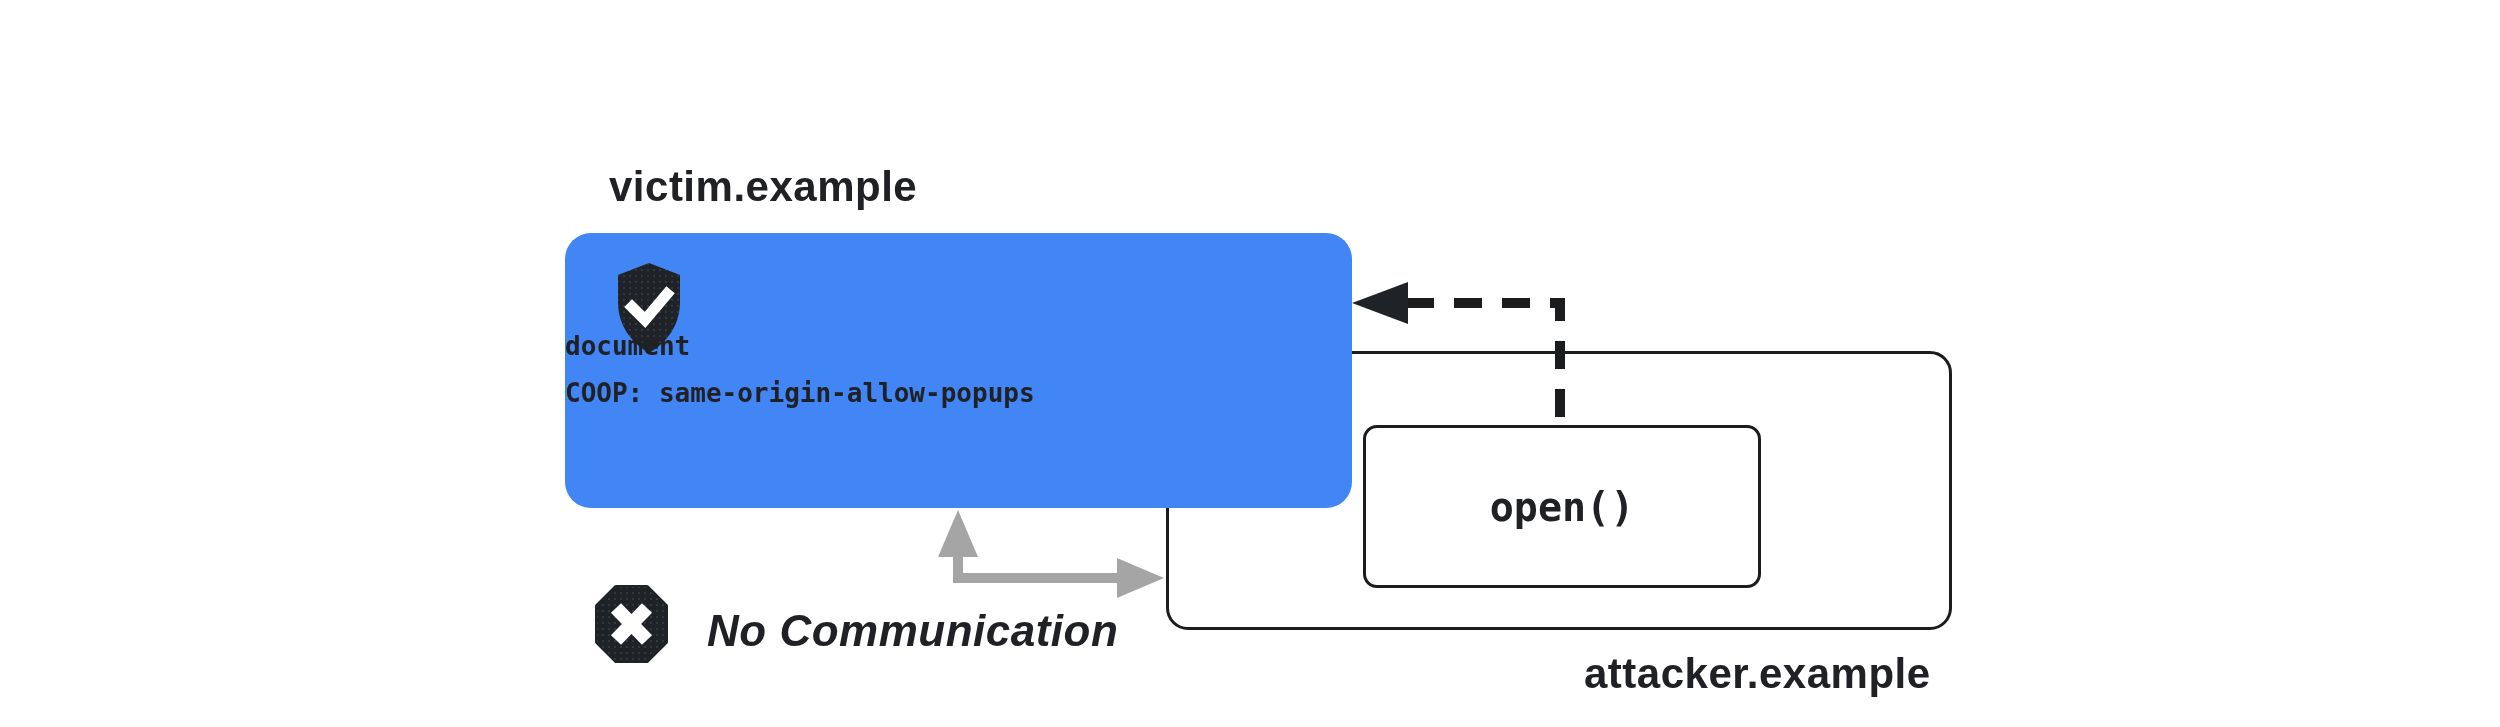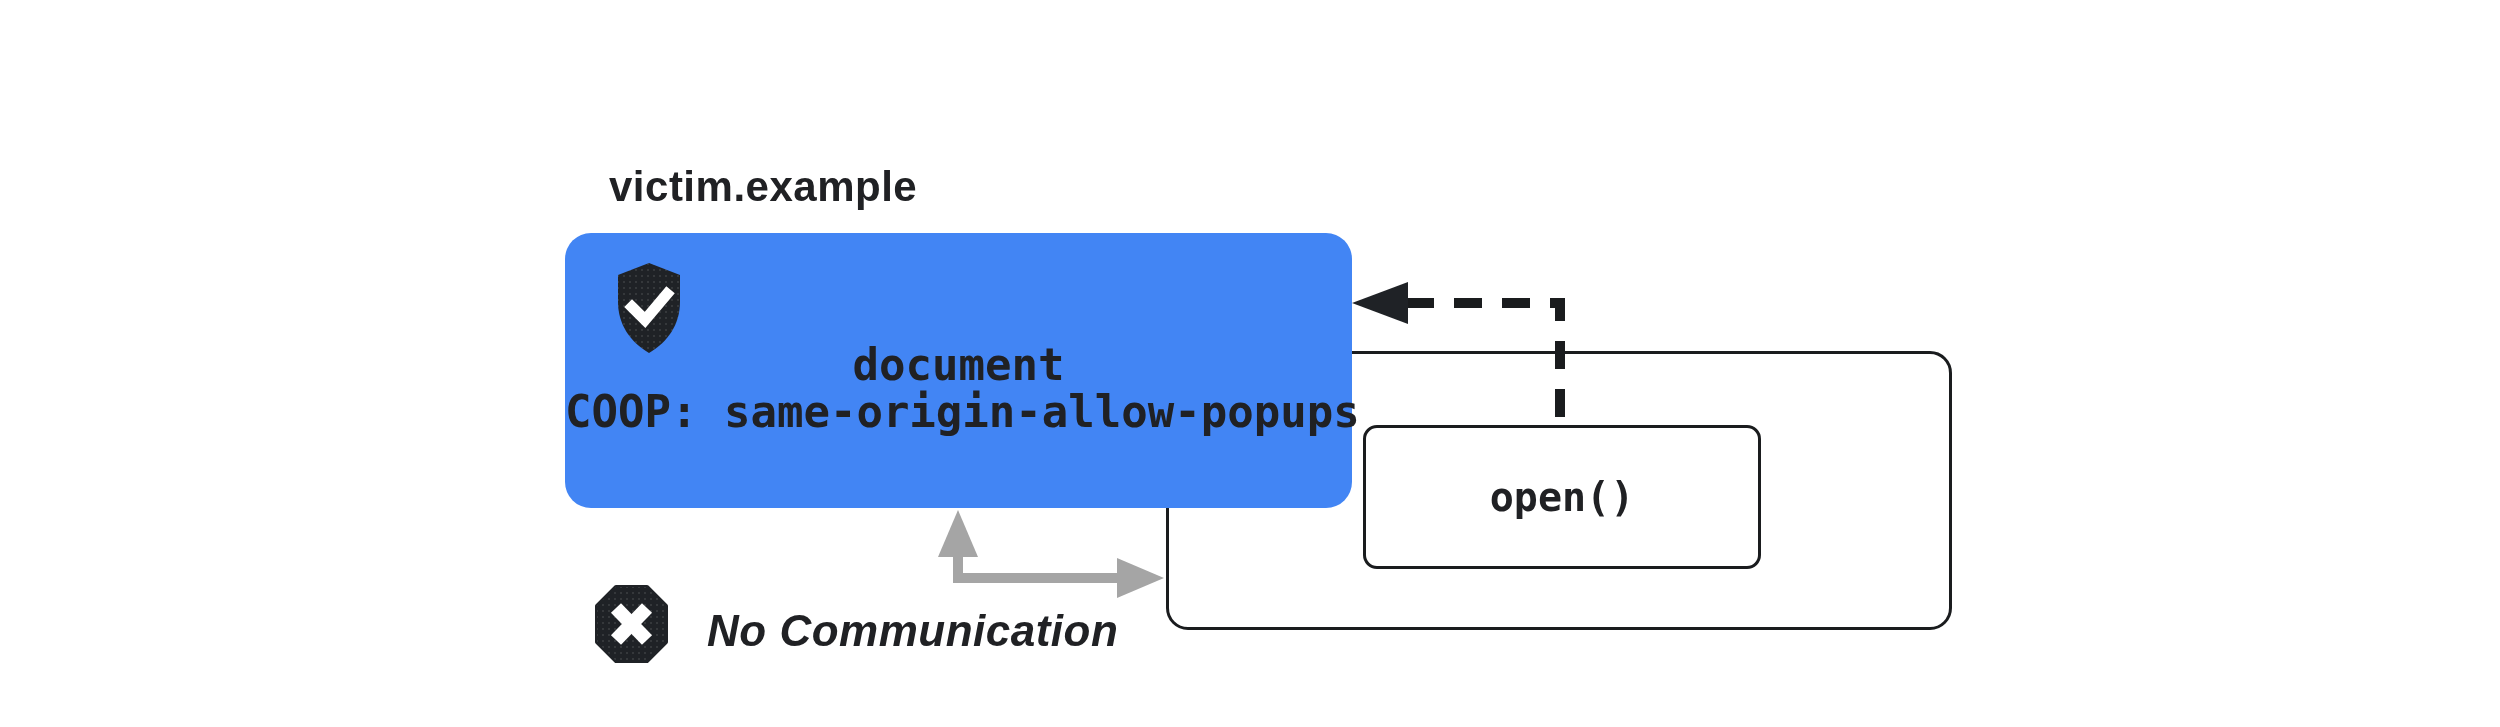--- a/index.html
+++ b/index.html
@@ -37,21 +37,21 @@
     width:786px;height:279px;
     box-sizing:border-box;
     background:var(--background);
     border:3px solid var(--line-black);
     border-radius:22px;
     z-index:1;
   }
   .open-box{
     position:absolute;
     left:194px;top:71px;
-    width:398px;height:144px;
+    width:398px;height:163px;
     box-sizing:border-box;
     border:3px solid var(--line-black);
     border-radius:14px;
     background:var(--background);
     display:flex;align-items:center;justify-content:center;
   }
   .open-text{
     font-family:"DejaVu Sans Mono",monospace;
     font-weight:700;
     font-size:40px;
@@ -62,25 +62,25 @@
     position:absolute;
     left:565px;top:233px;
     width:787px;height:275px;
     background:var(--victim-box);
     border-radius:26px;
     z-index:2;
   }
   .shield{position:absolute;left:45px;top:29px;}
   .victim-text{
     position:absolute;
-    left:0;right:0;top:108px;
-    text-align:center;
+    left:0;right:0;top:90px;
+    text-align:left;
     font-family:"DejaVu Sans Mono",monospace;
     font-weight:700;
-    font-size:44px;
+    font-size:26px;
     line-height:47px;
     color:var(--text);
     white-space:nowrap;
   }
 
   .arrows{
     position:absolute;left:0;top:0;
     width:2500px;height:727px;
     z-index:3;
     pointer-events:none;
@@ -136,20 +136,21 @@
       <polygon points="1352,303 1408,282 1408,324" style="fill:var(--dark-icon)"></polygon>
     </g>
 
     <g>
       <path d="M958,554 L958,578 L1120,578" fill="none" style="stroke:var(--gray-arrow)" stroke-width="10"></path>
       <polygon points="958,510 938,557 978,557" style="fill:var(--gray-arrow)"></polygon>
       <polygon points="1164,578 1117,558 1117,598" style="fill:var(--gray-arrow)"></polygon>
     </g>
   </svg>
 
+  <div class="domain-label attacker-label">attacker.example</div>
 
   <svg class="no-comm-icon" width="73" height="78" viewBox="0 0 73 78">
     <defs>
       <pattern id="dotsO" width="6" height="6" patternUnits="userSpaceOnUse">
         <circle cx="2" cy="2" r="0.9" fill="rgba(255,255,255,0.14)"></circle>
       </pattern>
     </defs>
     <polygon points="21,2 52,2 71,21 71,57 52,76 21,76 2,57 2,21" style="fill:var(--dark-icon);stroke:var(--dark-icon)" stroke-width="4" stroke-linejoin="round"></polygon>
     <polygon points="21,2 52,2 71,21 71,57 52,76 21,76 2,57 2,21" fill="url(#dotsO)"></polygon>
     <line x1="21" y1="23" x2="52" y2="55" stroke="#FFFFFF" stroke-width="14"></line>

